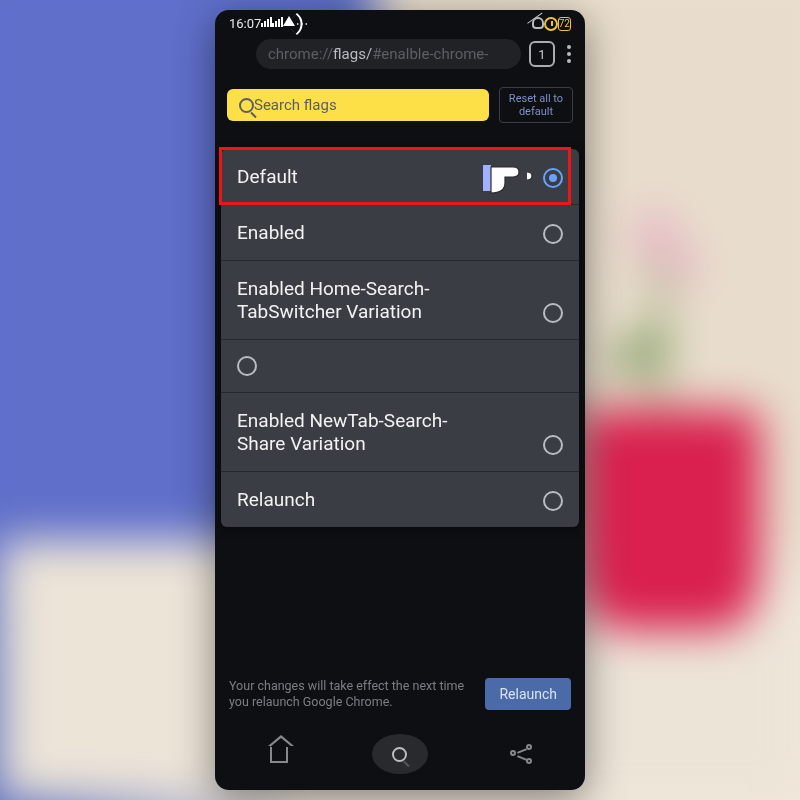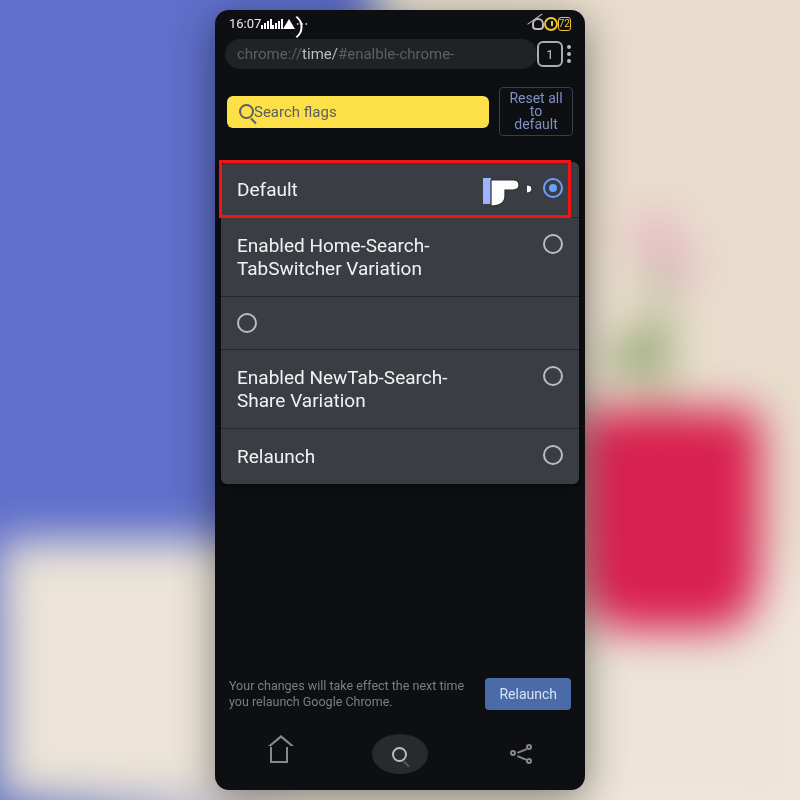--- a/index.html
+++ b/index.html
@@ -22,52 +22,52 @@
 
   
   .phone {
     position:absolute; left:50%; top:50%; transform:translate(-50%,-50%);
     width:370px; height:780px; background:#0e0f12; border-radius:14px;
     box-shadow: 0 10px 40px rgba(0,0,0,.45);
     z-index:2; color:#e7e7e7;
     display:flex; flex-direction:column;
   }
   .statusbar{display:flex;align-items:center;justify-content:space-between;padding:6px 14px 2px;font-size:13px;color:#e9e9e9;}
-  .statusbar .left,.statusbar .right{display:flex;align-items:center;}
+  .statusbar .left,.statusbar .right{display:flex;}
   .sig{display:inline-flex;align-items:flex-end;gap:1px;height:11px;}
   .sig i{width:2px;background:#fff;display:block;}
   .sig i:nth-child(1){height:4px}.sig i:nth-child(2){height:6px}.sig i:nth-child(3){height:8px}.sig i:nth-child(4){height:10px}
   .wifi::before{content:"";display:inline-block;width:14px;height:14px;border:2px solid #fff;border-left:0;border-bottom:0;border-radius:0 14px 0 0;transform:rotate(45deg);} 
   .wifi{display:inline-block;width:0;height:0;border-left:6px solid transparent;border-right:6px solid transparent;border-bottom:10px solid #fff;}
   .dots3{letter-spacing:2px;}
   .bell{width:12px;height:12px;border:2px solid #bbb;border-radius:50% 50% 4px 4px;position:relative;display:inline-block;}
   .bell::after{content:"";position:absolute;left:-3px;top:-3px;width:18px;height:18px;border-top:1.5px solid #bbb;transform:rotate(-35deg);}
   .alarm{width:14px;height:14px;border:2px solid #f0c330;border-radius:50%;position:relative;display:inline-block;}
   .alarm::before{content:"";position:absolute;left:5px;top:2px;width:2px;height:5px;background:#f0c330;}
   .batt{border:1.5px solid #f0c330;border-radius:3px;padding:0 0;font-size:10px;color:#f0c330;line-height:12px;}
 
-  .omnibox-row{display:flex;align-items:center;padding:6px 10px 10px;}
+  .omnibox-row{display:flex;align-items:center;gap:8px;padding:6px 10px 10px;margin-left:31px;}
   .omnibox{flex:1;background:#202226;border-radius:18px;display:flex;align-items:center;padding:6px 12px;font-size:15px;white-space:nowrap;overflow:hidden;}
   .omni-d{color:#5c5f66}
   .omni-l{color:#b9bcc3}
   .tabcount{width:26px;height:26px;border:2px solid #a9acb3;border-radius:6px;display:flex;align-items:center;justify-content:center;font-size:13px;color:#c5c8cf;}
   .kebab{display:flex;flex-direction:column;gap:3px;padding:0 4px;}
   .kebab i{width:4px;height:4px;background:#b8bac0;border-radius:50%}
 
   .flags-top{display:flex;align-items:center;gap:10px;padding:8px 12px 12px;}
   .search-pill{flex:1;background:#fde047;border-radius:6px;display:flex;align-items:center;padding:7px 12px;}
   .mag{width:15px;height:15px;border:2px solid #5b5e66;border-radius:50%;position:relative;}
   .mag::after{content:"";position:absolute;right:-5px;bottom:-5px;width:7px;height:2px;background:#5b5e66;transform:rotate(45deg);}
   .search-pill span{color:#5b5e66;font-size:15px;}
-  .reset-btn{border:1px solid #3a3e49;color:#7e90c6;font-size:14px;text-align:center;padding:4px 8px;border-radius:4px;line-height:13px;width:74px;}
+  .reset-btn{border:1px solid #3a3e49;color:#7e90c6;font-size:11px;text-align:center;padding:4px 8px;border-radius:4px;line-height:13px;width:74px;}
 
   .sheet-area{position:relative;flex:1;padding:0 6px;}
   .sheet-title{color:#e9e9e9;font-size:22px;padding:18px 14px 0;opacity:.3}
   .sheet{position:absolute;left:6px;right:6px;top:14px;background:#3a3d43;border-radius:6px;overflow:hidden;box-shadow:0 2px 10px rgba(0,0,0,.5);}
-  .opt{display:flex;align-items:flex-start;justify-content:space-between;padding:16px 16px;border-bottom:1px solid rgba(0,0,0,.35);cursor:pointer;}
+  .opt{display:flex;align-items:flex-end;justify-content:space-between;padding:16px 16px;border-bottom:1px solid rgba(0,0,0,.35);cursor:pointer;}
   .opt:last-child{border-bottom:none;}
   .opt .lbl{color:#f2f2f2;font-size:19px;line-height:23px;max-width:250px;}
   .radio{width:20px;height:20px;border:2px solid #b9bcc3;border-radius:50%;position:relative;flex:0 0 auto;}
   .radio.sel{border-color:#6aa1ff;}
   .radio.sel::after{content:"";position:absolute;inset:4px;background:#6aa1ff;border-radius:50%;}
 
   .highlight{position:absolute;border:3px solid #f01414;pointer-events:none;z-index:5;}
   .pointer{position:absolute;z-index:6;pointer-events:none;}
 
   .footer-note{display:flex;align-items:center;gap:20px;padding:12px 14px;font-size:12.5px;color:#7b7e86;}
@@ -128,21 +128,21 @@
     <div class="right">
       <span class="bell"></span>
       <span class="alarm"></span>
       <span class="batt">72</span>
     </div>
   </div>
 
   <div class="omnibox-row">
     <div class="omnibox">
       <span class="omni-d">chrome://</span>
-        <span class="omni-l">time/</span>
+        <span class="omni-l">flags/</span>
         <span class="omni-d">#enalble-chrome-</span>
     </div>
     <div class="tabcount">1</div>
     <div class="kebab">
         <i></i>
         <i></i>
         <i></i>
       </div>
   </div>
 
@@ -154,20 +154,24 @@
     <div class="reset-btn">Reset all to default</div>
   </div>
 
   <div class="sheet-area">
     <div class="sheet-title">Experiments</div>
 
     <div class="sheet" id="sheet">
         <div class="opt">
           <div class="lbl">Default</div>
           <div class="radio sel"></div>
+        </div>
+        <div class="opt">
+          <div class="lbl">Enabled</div>
+          <div class="radio"></div>
         </div>
         <div class="opt">
           <div class="lbl">Enabled Home-Search-TabSwitcher Variation</div>
           <div class="radio"></div>
         </div>
         <div class="opt">
           <div class="radio"></div>
         </div>
         <div class="opt">
           <div class="lbl">Enabled NewTab-Search-Share Variation</div>

